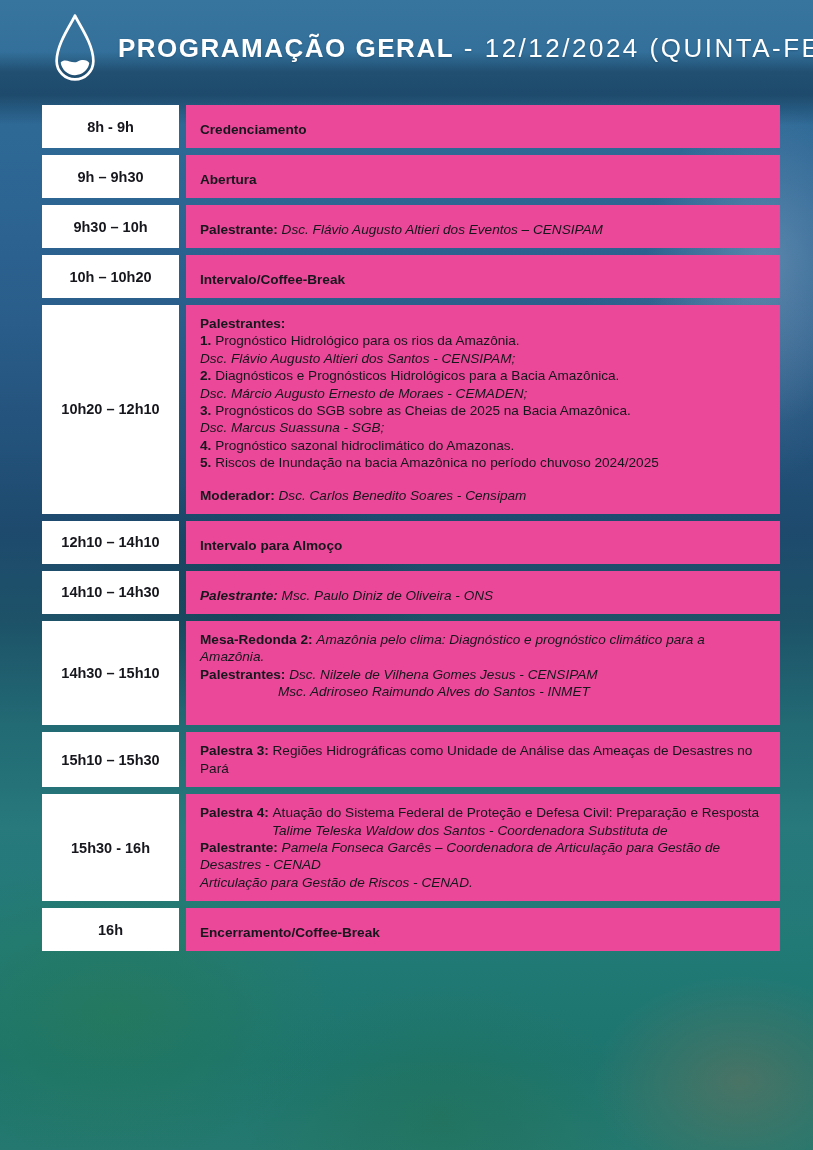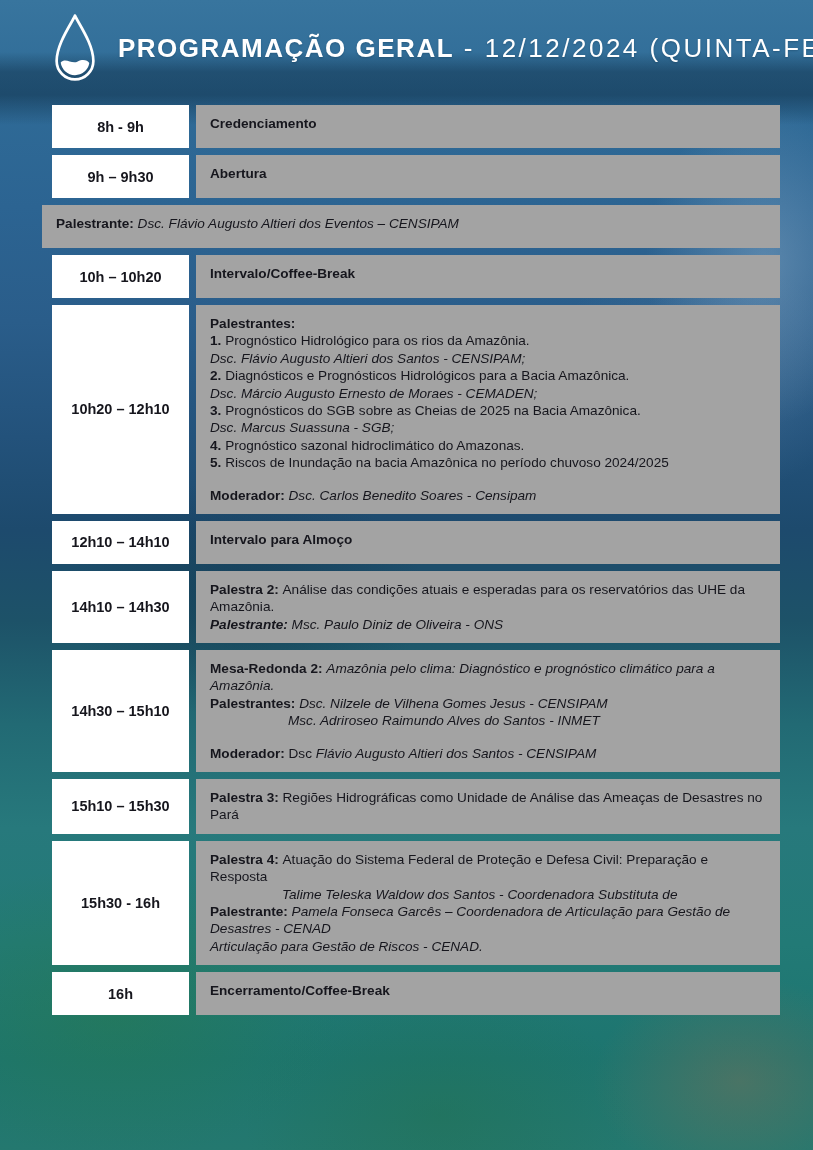--- a/index.html
+++ b/index.html
@@ -34,25 +34,25 @@
   .t-light{font-weight:400;letter-spacing:2.5px;}
   
   .table{
     position:relative;z-index:1;
     margin:9px 33px 0 42px;display:flex;flex-direction:column;gap:7px;
   }
   .row{display:flex;gap:7px;min-height:43px;}
   .time{
     flex:0 0 137px;background:#ffffff;
     display:flex;align-items:center;justify-content:center;
-    font-weight:700;font-size:14.5px;text-align:center;margin-left:10px;
+    font-weight:700;font-size:14.5px;text-align:center;
   }
   .content{
-    flex:1;background:#a3a3a3;padding:10px 14px;box-sizing:border-box;
-    display:flex;flex-direction:column;justify-content:flex-start;
+    flex:1;background:#ec4899;padding:10px 14px;box-sizing:border-box;
+    display:flex;flex-direction:column;justify-content:flex-end;
   }
   .line{font-size:13.6px;line-height:1.28;}
   .line.blank{height:15px;}
   .b{font-weight:700;}
   .i{font-style:italic;}
   .ind1{padding-left:78px;}
   .ind2{padding-left:72px;}
 </style>
 </head>
 <body>
@@ -75,20 +75,21 @@
           <div class="line"><span class="b">Credenciamento</span></div>
         </div>
       </div>
       <div class="row">
         <div class="time">9h – 9h30</div>
         <div class="content">
           <div class="line"><span class="b">Abertura</span></div>
         </div>
       </div>
       <div class="row">
+        <div class="time">9h30 – 10h</div>
         <div class="content">
           <div class="line"><span class="b">Palestrante: </span><span class="i">Dsc. Flávio Augusto Altieri dos Eventos – CENSIPAM</span></div>
         </div>
       </div>
       <div class="row">
         <div class="time">10h – 10h20</div>
         <div class="content">
           <div class="line"><span class="b">Intervalo/Coffee-Break</span></div>
         </div>
       </div>
@@ -110,32 +111,30 @@
       </div>
       <div class="row">
         <div class="time">12h10 – 14h10</div>
         <div class="content">
           <div class="line"><span class="b">Intervalo para Almoço</span></div>
         </div>
       </div>
       <div class="row">
         <div class="time">14h10 – 14h30</div>
         <div class="content">
-          <div class="line"><span class="b">Palestra 2: </span><span>Análise das condições atuais e esperadas para os reservatórios das UHE da Amazônia.</span></div>
           <div class="line"><span class="b i">Palestrante:</span><span class="i"> Msc. Paulo Diniz de Oliveira - ONS</span></div>
         </div>
       </div>
       <div class="row">
         <div class="time">14h30 – 15h10</div>
         <div class="content">
           <div class="line"><span class="b">Mesa-Redonda 2: </span><span class="i">Amazônia pelo clima: Diagnóstico e prognóstico climático para a Amazônia.</span></div>
           <div class="line"><span class="b">Palestrantes: </span><span class="i">Dsc. Nilzele de Vilhena Gomes Jesus - CENSIPAM</span></div>
           <div class="line ind1"><span class="i">Msc. Adriroseo Raimundo Alves do Santos - INMET</span></div>
           <div class="line blank"></div>
-          <div class="line"><span class="b">Moderador: </span><span>Dsc </span><span class="i">Flávio Augusto Altieri dos Santos - CENSIPAM</span></div>
         </div>
       </div>
       <div class="row">
         <div class="time">15h10 – 15h30</div>
         <div class="content">
           <div class="line"><span class="b">Palestra 3: </span><span>Regiões Hidrográficas como Unidade de Análise das Ameaças de Desastres no Pará</span></div>
         </div>
       </div>
       <div class="row">
         <div class="time">15h30 - 16h</div>

